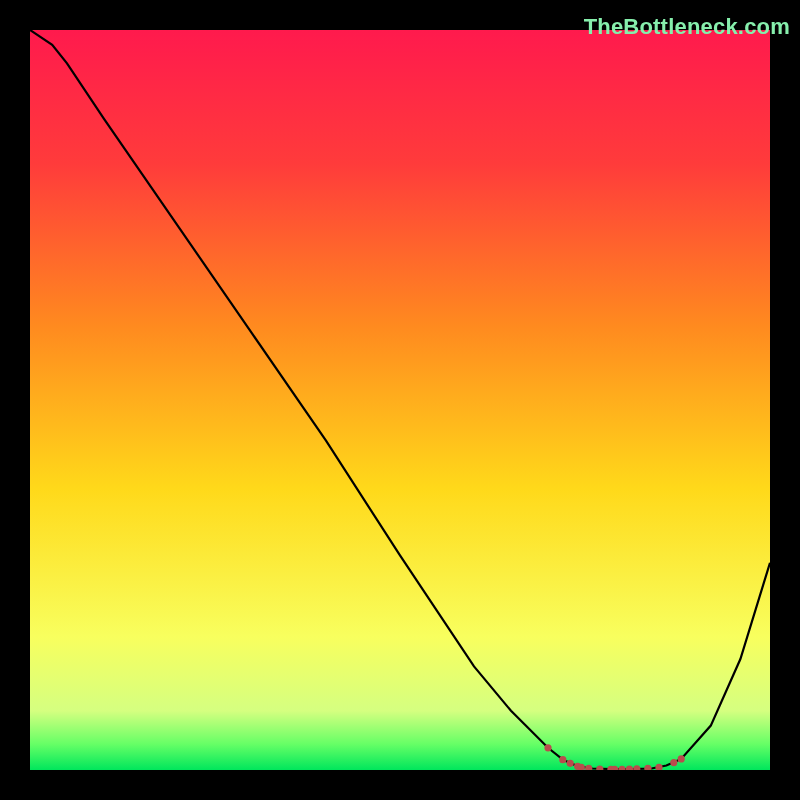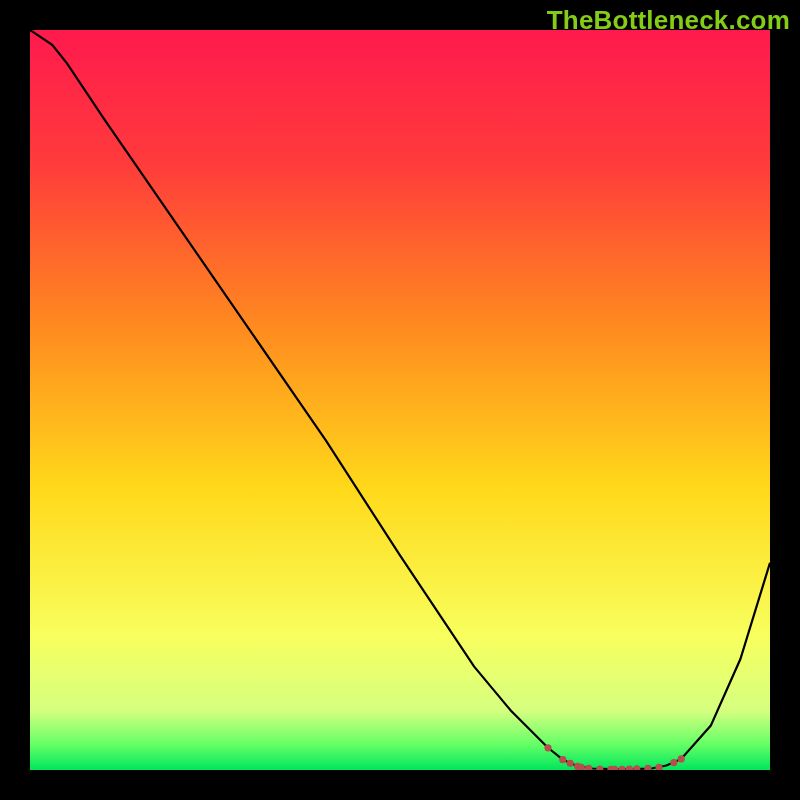--- a/index.html
+++ b/index.html
@@ -12,24 +12,24 @@
     overflow: hidden;
   }
   .frame {
     position: relative;
     width: 800px;
     height: 800px;
     background: #000;
   }
   .watermark {
     position: absolute;
-    top: 5px;
+    top: 14px;
     right: 10px;
-    color: #84cc16;
-    font-size: 26px;
+    color: #86efac;
+    font-size: 22px;
     font-weight: 600;
     letter-spacing: 0.2px;
     z-index: 20;
   }
   .plot {
     position: absolute;
     left: 30px;
     top: 30px;
     width: 740px;
     height: 740px;

